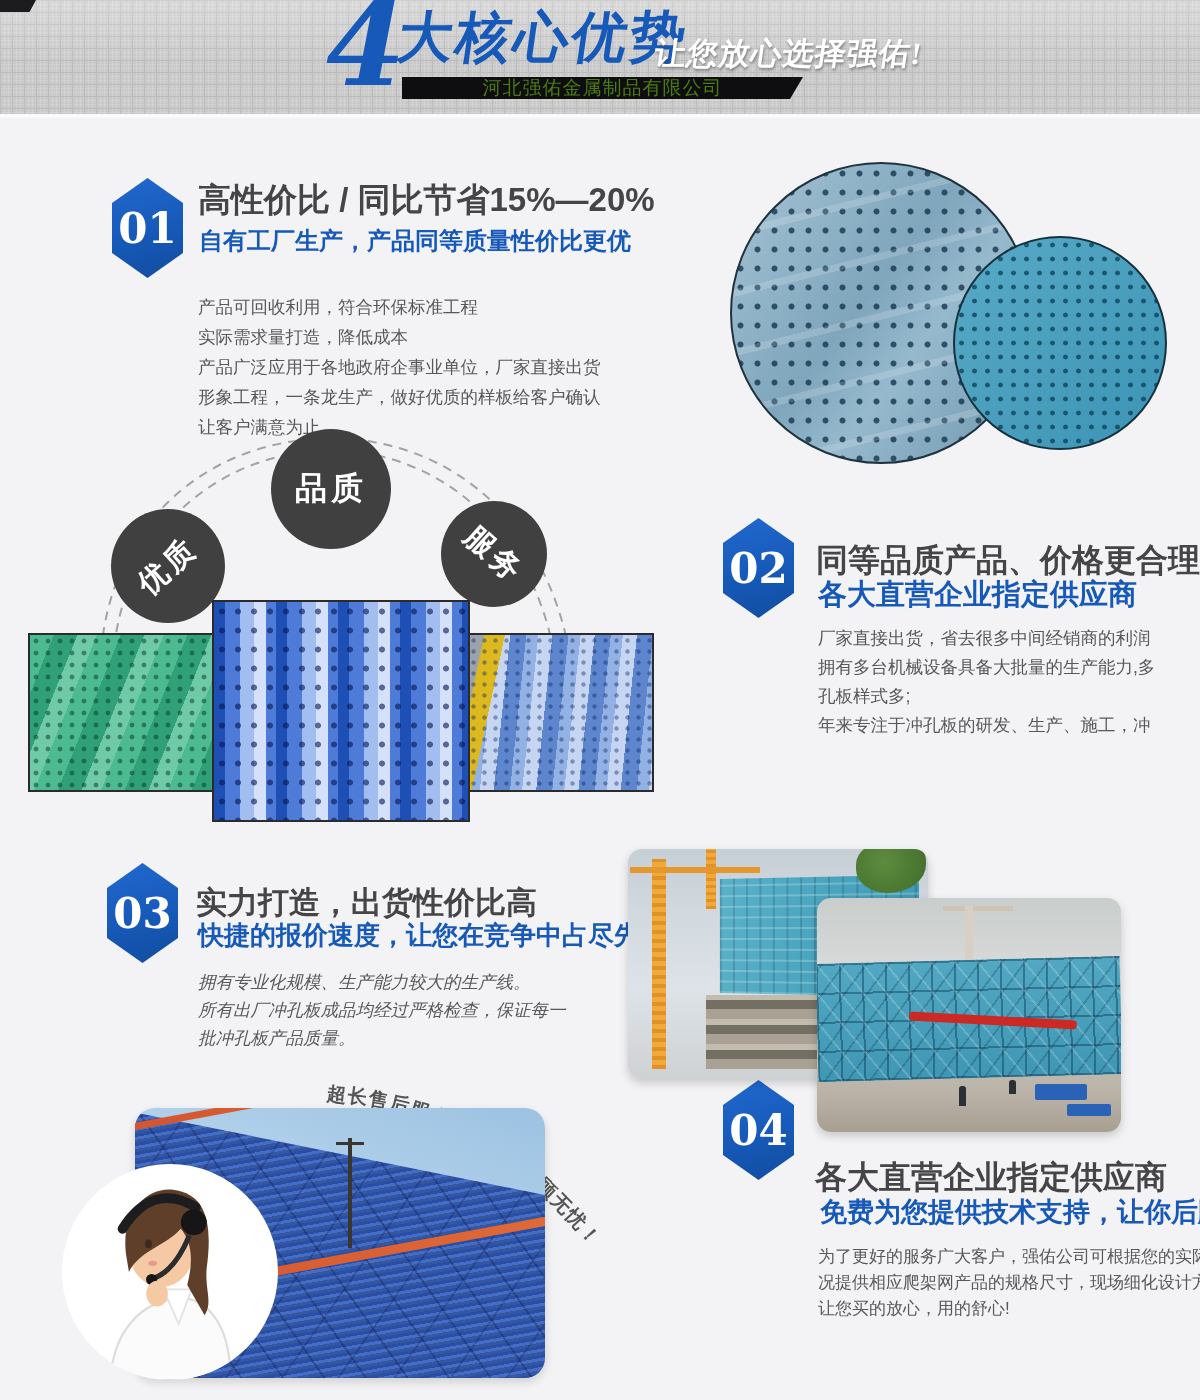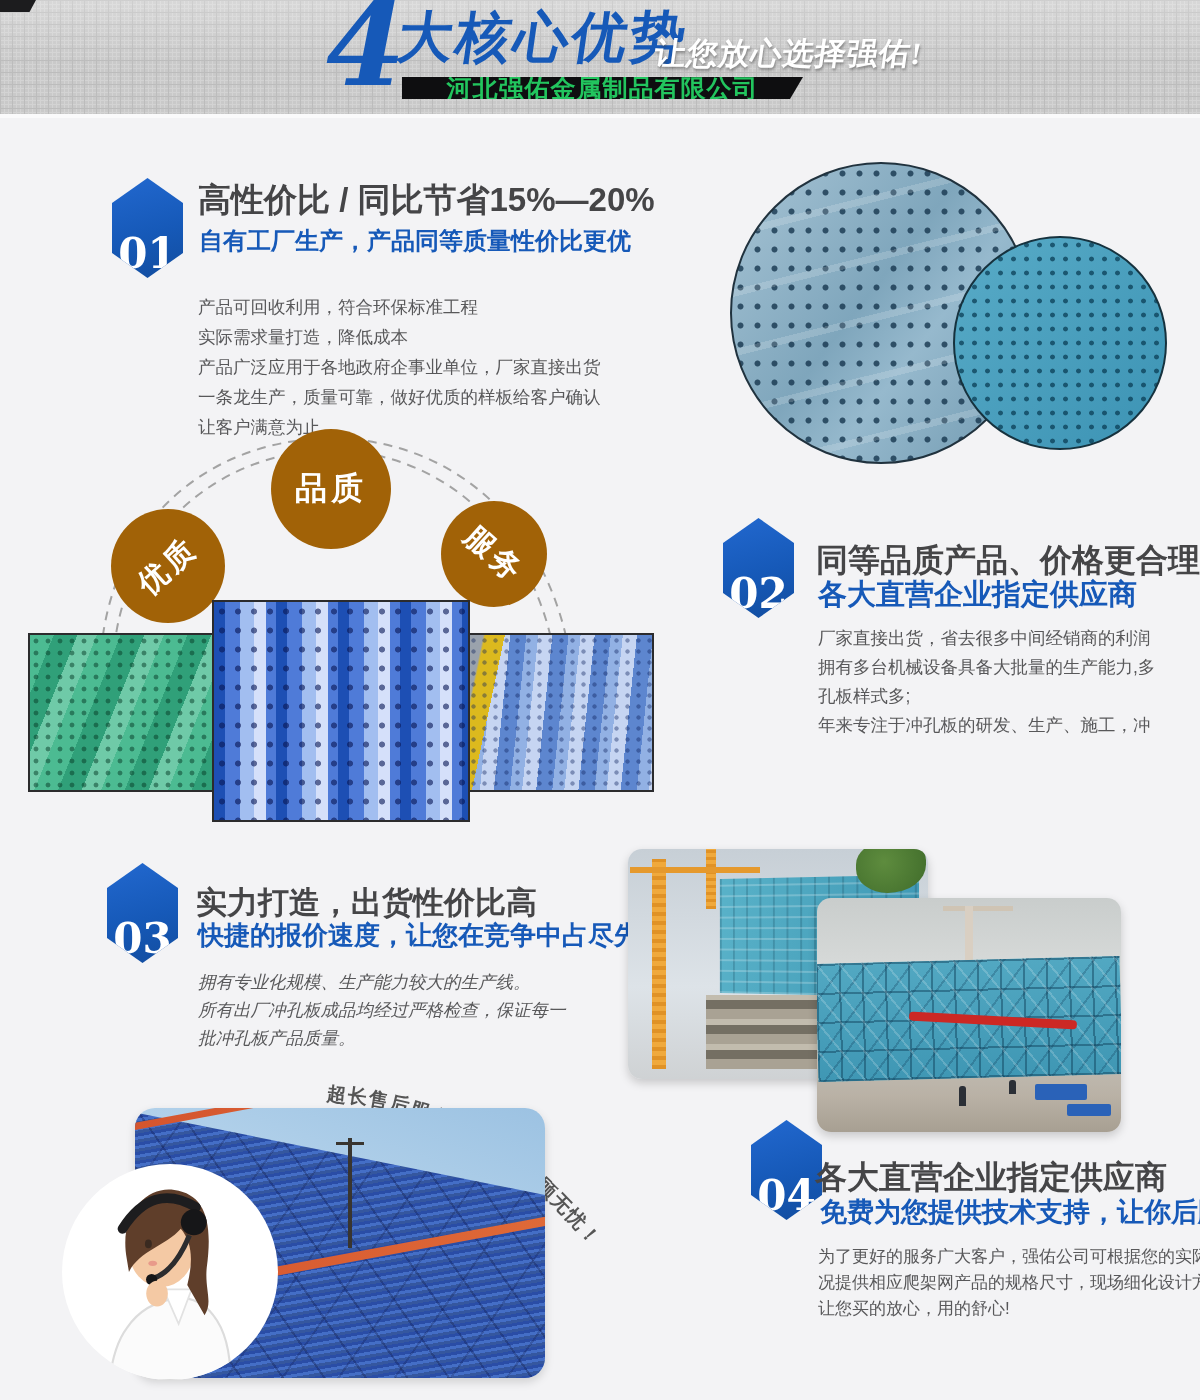--- a/index.html
+++ b/index.html
@@ -39,28 +39,28 @@
     left:655px;top:38px;font-size:31px;font-weight:bold;color:#ffffff;
     transform:skewX(-8deg);letter-spacing:1px;line-height:1;
     text-shadow:1px 2px 3px rgba(60,60,60,.55);
     font-family:"Liberation Serif", serif;
   }
   .company-bar{
     left:402px;top:77px;width:401px;height:22px;background:#0e0e10;
     clip-path:polygon(0 0,100% 0,calc(100% - 13px) 100%,0 100%);
     display:flex;align-items:center;justify-content:center;
   }
-  .company-bar span{color:#22c55e;font-size:25px;font-weight:bold;letter-spacing:1px;}
+  .company-bar span{color:#4d7c0f;font-size:19px;font-weight:normal;letter-spacing:1px;}
 
   
   .hex{
     width:71px;height:100px;
     background:linear-gradient(165deg,#2268cf 0%,#1659b8 55%,#124d9f 100%);
     clip-path:polygon(50% 0,100% 25%,100% 75%,50% 100%,0 75%,0 25%);
-    display:flex;align-items:flex-end;justify-content:center;
+    display:flex;align-items:center;justify-content:center;
   }
   .hex b{color:#fff;font-family:"DejaVu Serif", serif;font-size:42px;font-weight:bold;}
 
   
   .sec-title{font-weight:bold;color:#454547;line-height:1.1;white-space:nowrap;}
   .t-sans{font-family:"Liberation Sans", sans-serif;}
   .t-serif{font-family:"Liberation Serif", serif;}
   .sec-sub{font-weight:bold;color:#1659b8;line-height:1.1;white-space:nowrap;
     font-family:"Liberation Serif", serif;}
   .sec-body{color:#58585a;font-size:17.5px;}
@@ -81,21 +81,21 @@
     left:953px;top:236px;width:210px;height:210px;
     border:2px solid #16323e;
     background:
       radial-gradient(circle, rgba(10,62,86,.75) 2px, transparent 2.8px),
       linear-gradient(135deg,#58abc7 0%,#3c93b4 100%);
     background-size:13px 14px,100% 100%;
   }
 
   
   .gray-circle{
-    border-radius:50%;background:#a16207;
+    border-radius:50%;background:#404040;
     display:flex;align-items:center;justify-content:center;z-index:2;
   }
   .gray-circle span{color:#fff;font-weight:bold;letter-spacing:4px;white-space:nowrap;}
 
   
   .banner-photo{border:2px solid #2b2b2d;}
   .photo-green{
     left:28px;top:633px;width:185px;height:155px;z-index:2;
     background:
       radial-gradient(circle, rgba(6,58,38,.5) 2px, transparent 2.8px),
@@ -198,21 +198,21 @@
 
 <div class="abs hex" style="left:112px;top:178px;">
   <b>01</b>
 </div>
 <div class="abs sec-title t-sans" style="left:198px;top:182px;font-size:33px;">高性价比 / 同比节省15%—20%</div>
 <div class="abs sec-sub" style="left:199px;top:228px;font-size:24px;">自有工厂生产，产品同等质量性价比更优</div>
 <div class="abs sec-body" style="left:198px;top:292px;line-height:30px;">
   <div>产品可回收利用，符合环保标准工程</div>
   <div>实际需求量打造，降低成本</div>
   <div>产品广泛应用于各地政府企事业单位，厂家直接出货</div>
-  <div>一条龙生产，质量可靠，做好优质的样板给客户确认</div>
+  <div>形象工程，一条龙生产，做好优质的样板给客户确认</div>
   <div>让客户满意为止</div>
 </div>
 
 <div class="abs circle-photo circle-big"></div>
 <div class="abs circle-photo circle-small"></div>
 
 <svg class="abs dash-svg" width="580" height="260" viewBox="50 415 580 260">
   <path d="M 100 668 C 105 525 205 440 331 438 C 458 440 552 528 572 668" fill="none" stroke="#a3a3a3" stroke-width="2" stroke-dasharray="9 7"></path>
   <path d="M 113 664 C 118 540 212 452 331 450 C 450 452 538 542 556 664" fill="none" stroke="#a3a3a3" stroke-width="2" stroke-dasharray="9 7"></path>
 </svg>
@@ -274,21 +274,21 @@
 
 <svg class="abs ribbon-svg" width="330" height="200" viewBox="290 1075 330 200">
   <defs>
     <path id="ribbonPath" d="M 326 1100 C 430 1108 500 1136 596 1252" fill="none"></path>
   </defs>
   <text font-size="19.5" font-weight="600" fill="#555555" letter-spacing="1.5" font-family="Liberation Sans, sans-serif">
     <textPath href="#ribbonPath">超长售后服务期，让你后顾无忧！</textPath>
   </text>
 </svg>
 
-<div class="abs hex" style="left:723px;top:1120px;margin-left:28px;">
+<div class="abs hex" style="left:723px;top:1080px;">
   <b>04</b>
 </div>
 <div class="abs sec-title t-serif" style="left:815px;top:1160px;font-size:32px;">各大直营企业指定供应商</div>
 <div class="abs sec-sub" style="left:820px;top:1198px;font-size:27px;">免费为您提供技术支持，让你后顾之忧</div>
 <div class="abs sec-body" style="left:818px;top:1244px;line-height:26px;font-size:17px;">
   <div>为了更好的服务广大客户，强佑公司可根据您的实际情</div>
   <div>况提供相应爬架网产品的规格尺寸，现场细化设计方案</div>
   <div>让您买的放心，用的舒心!</div>
 </div>
 

